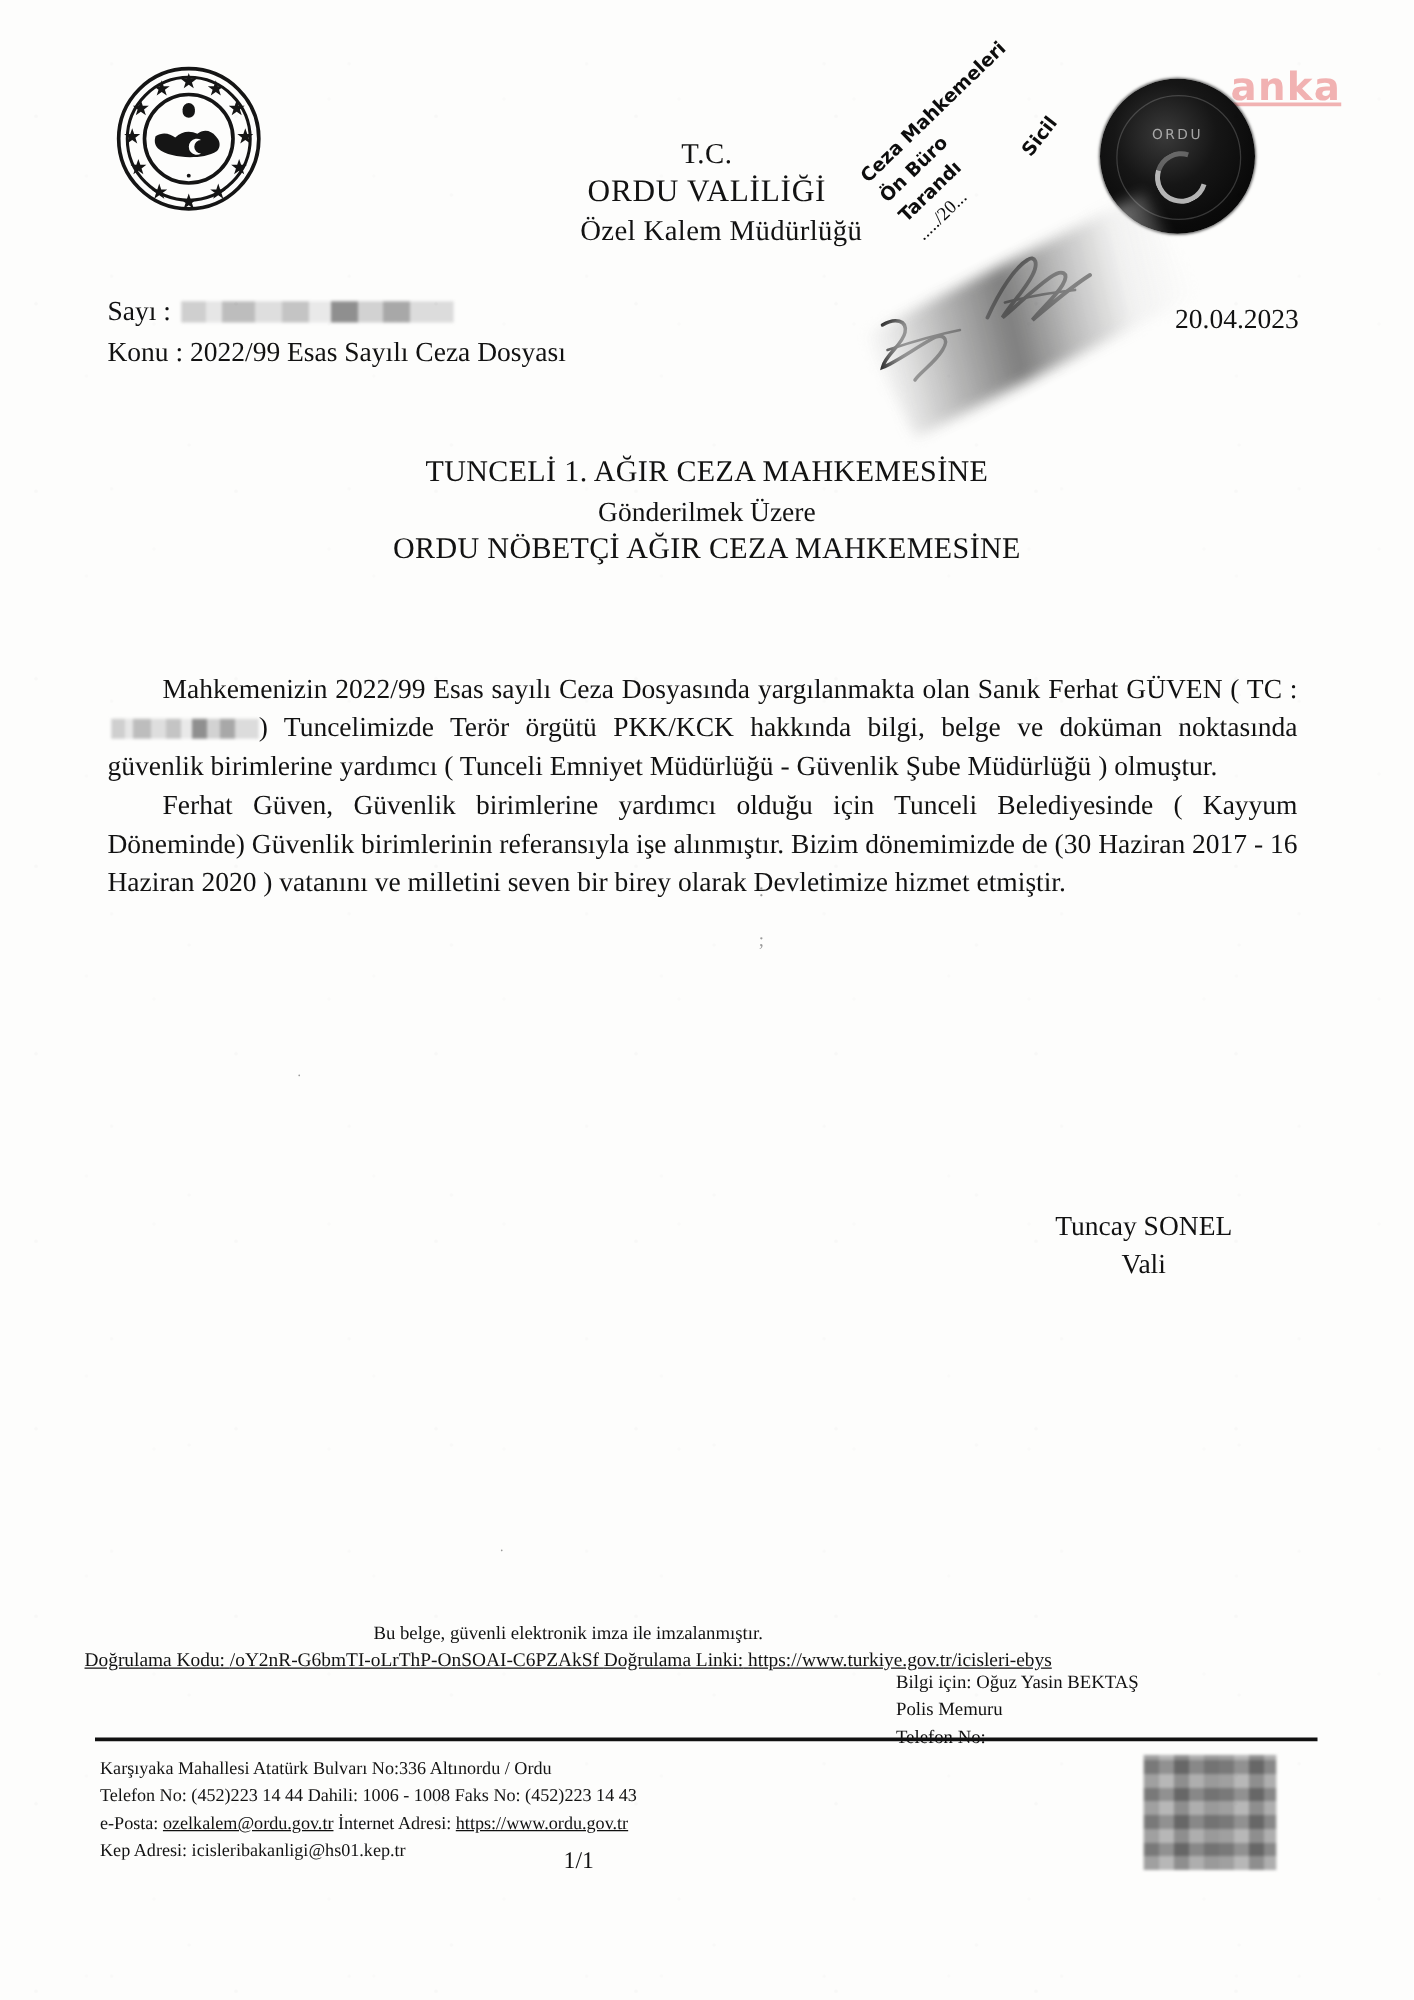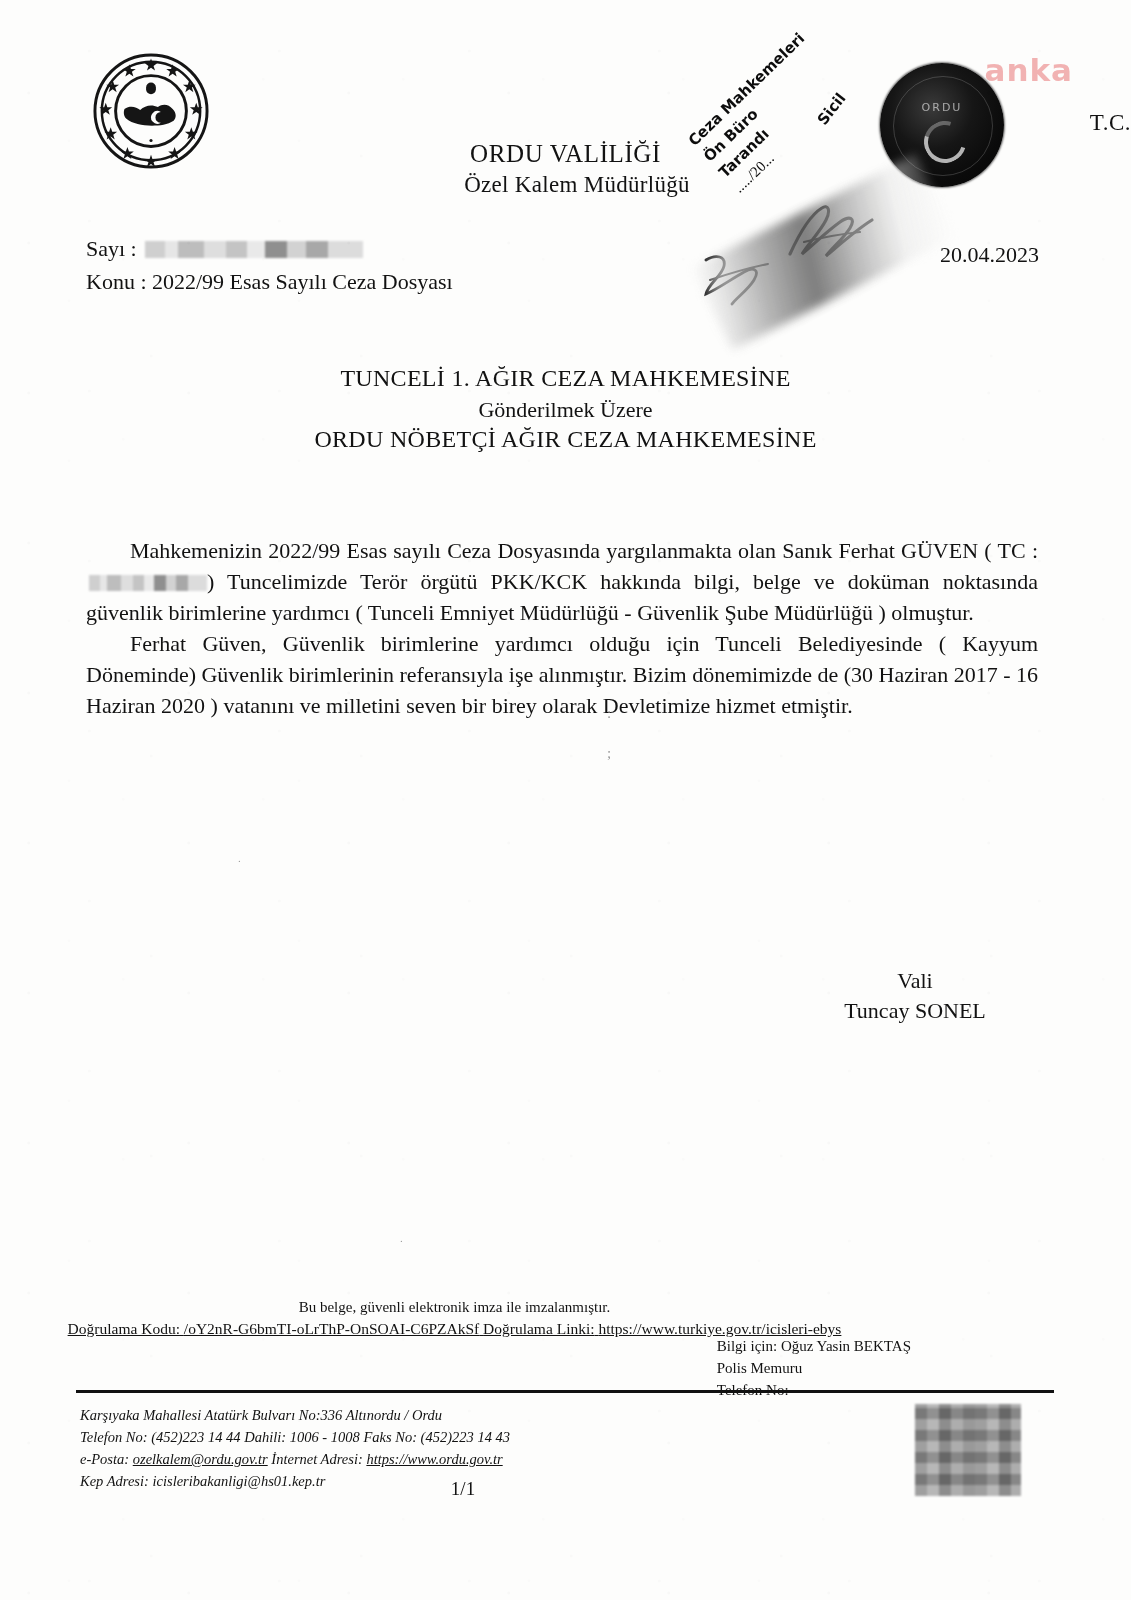--- a/index.html
+++ b/index.html
@@ -39,41 +39,42 @@
     position: absolute;
     top: 52px;
     right: 58px;
     font-family: "DejaVu Sans", sans-serif;
     font-weight: bold;
     font-size: 31px;
     letter-spacing: 1px;
     color: #f0a6a6;
     opacity: .85;
     user-select: none;
+    text-decoration: underline;
   }
 
   
   .emblem {
     position: absolute;
     left: 92px;
     top: 52px;
     width: 118px;
     height: 118px;
   }
 
   
   .letterhead {
     position: absolute;
     left: 0;
     top: 108px;
     width: 1131px;
     text-align: center;
     line-height: 1.30;
   }
-  .letterhead .l1 { font-size: 23px; letter-spacing: .5px; text-align: right; }
+  .letterhead .l1 { font-size: 23px; letter-spacing: .5px; }
   .letterhead .l2 { font-size: 25px; letter-spacing: .6px; }
   .letterhead .l3 { font-size: 23px; letter-spacing: .3px; padding-left: 23px; }
 
   
   .meta {
     position: absolute;
     left: 86px;
     top: 232px;
     font-size: 22px;
     line-height: 1.50;
@@ -282,21 +283,20 @@
     height: 3px;
     background: #111;
   }
   .addr-block {
     position: absolute;
     left: 80px;
     top: 1404px;
     font-size: 14.5px;
     line-height: 1.52;
     white-space: nowrap;
-    font-style: italic;
   }
   .addr-block a, .addr-block .u {
     color: #111;
     text-decoration: underline;
   }
   .contact-block {
     position: absolute;
     right: 220px;
     top: 1335px;
     text-align: left;
@@ -424,22 +424,22 @@
     <p><span>Mahkemenizin 2022/99 Esas sayılı Ceza Dosyasında yargılanmakta olan Sanık Ferhat GÜVEN ( TC :</span><span class="redact tc"></span><span>) Tuncelimizde Terör örgütü PKK/KCK hakkında bilgi, belge ve doküman noktasında güvenlik birimlerine yardımcı ( Tunceli Emniyet Müdürlüğü - Güvenlik Şube Müdürlüğü ) olmuştur.</span></p>
     <p>Ferhat Güven, Güvenlik birimlerine yardımcı olduğu için Tunceli Belediyesinde ( Kayyum Döneminde) Güvenlik birimlerinin referansıyla işe alınmıştır. Bizim dönemimizde de (30 Haziran 2017 - 16 Haziran 2020 ) vatanını ve milletini seven bir birey olarak Devletimize hizmet etmiştir.</p>
   </div>
 
   <div class="artifact" style="left:607px; top:705px;">:</div>
   <div class="artifact" style="left:607px; top:745px;">;</div>
   <div class="artifact" style="left:238px; top:852px; font-size:11px;">.</div>
   <div class="artifact" style="left:400px; top:1232px; font-size:11px;">.</div>
 
   <div class="signature">
+    <div>Tuncay  SONEL</div>
     <div>Vali</div>
-    <div>Tuncay  SONEL</div>
   </div>
 
   <div class="esign">
     <div>Bu belge, güvenli elektronik imza ile imzalanmıştır.</div>
     <div class="code-line">
       <span>Doğrulama Kodu:</span>
       <span>/oY2nR-G6bmTI-oLrThP-OnSOAI-C6PZAkSf</span>
       <span>Doğrulama Linki:</span>
       <span>https://www.turkiye.gov.tr/icisleri-ebys</span>
     </div>

